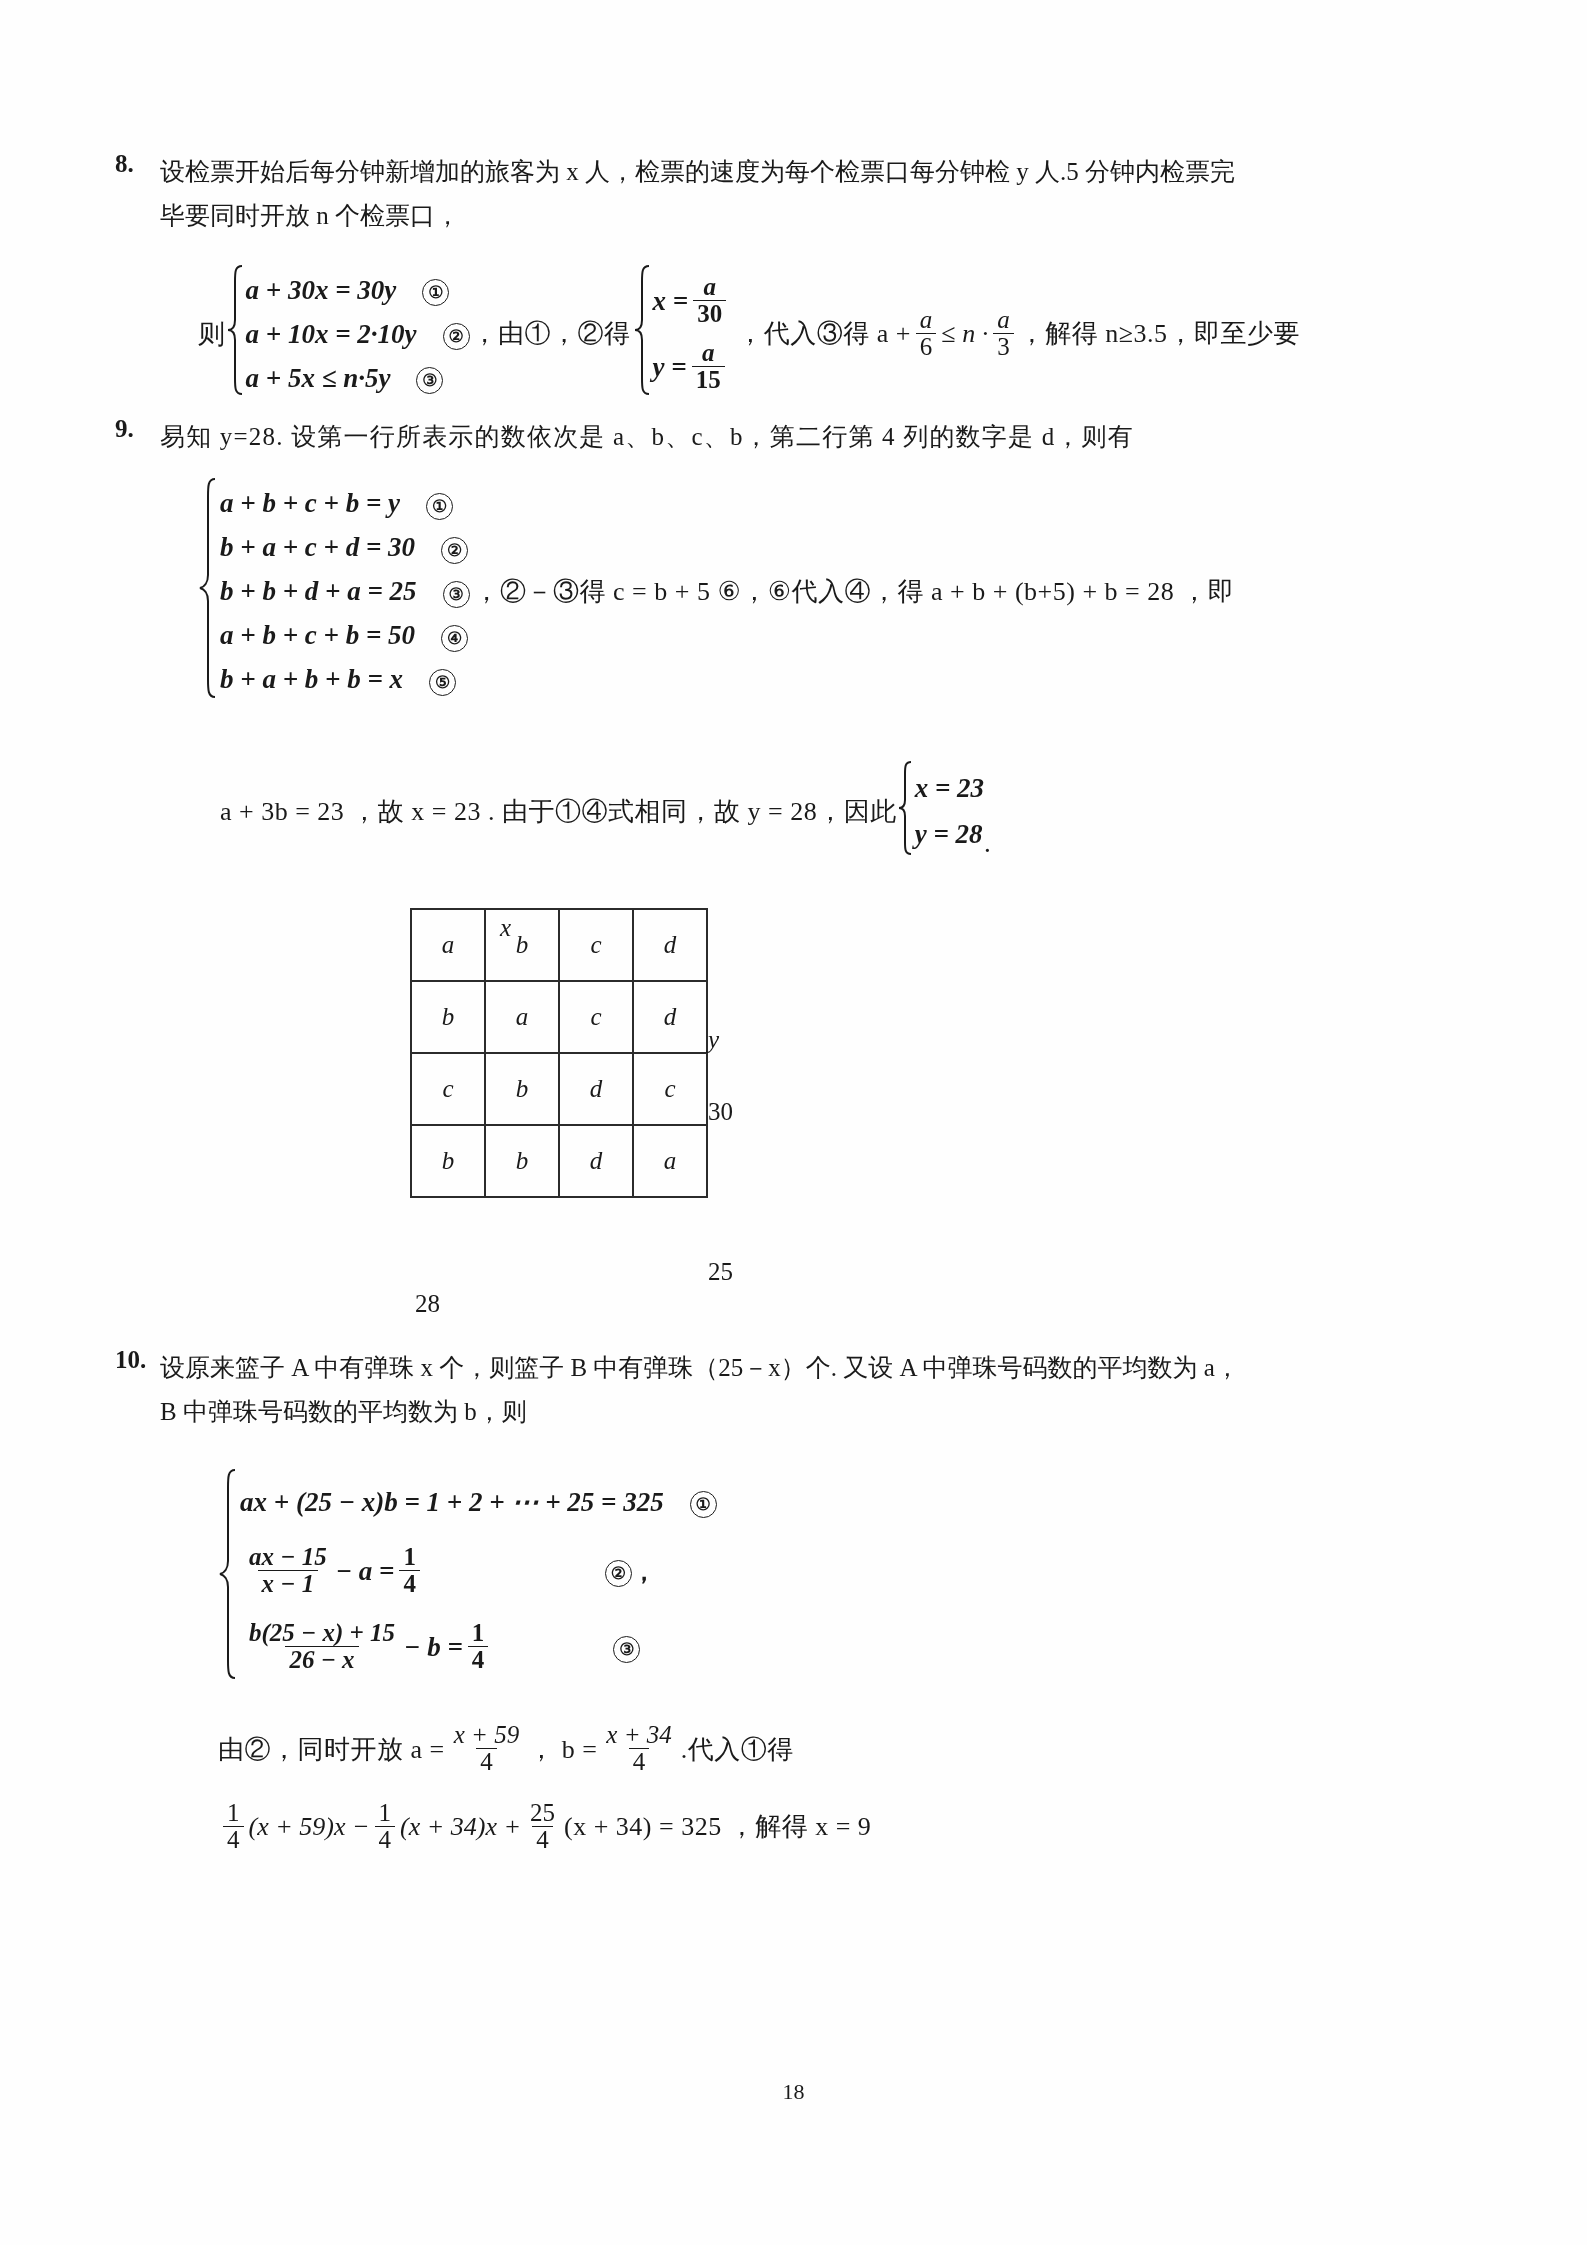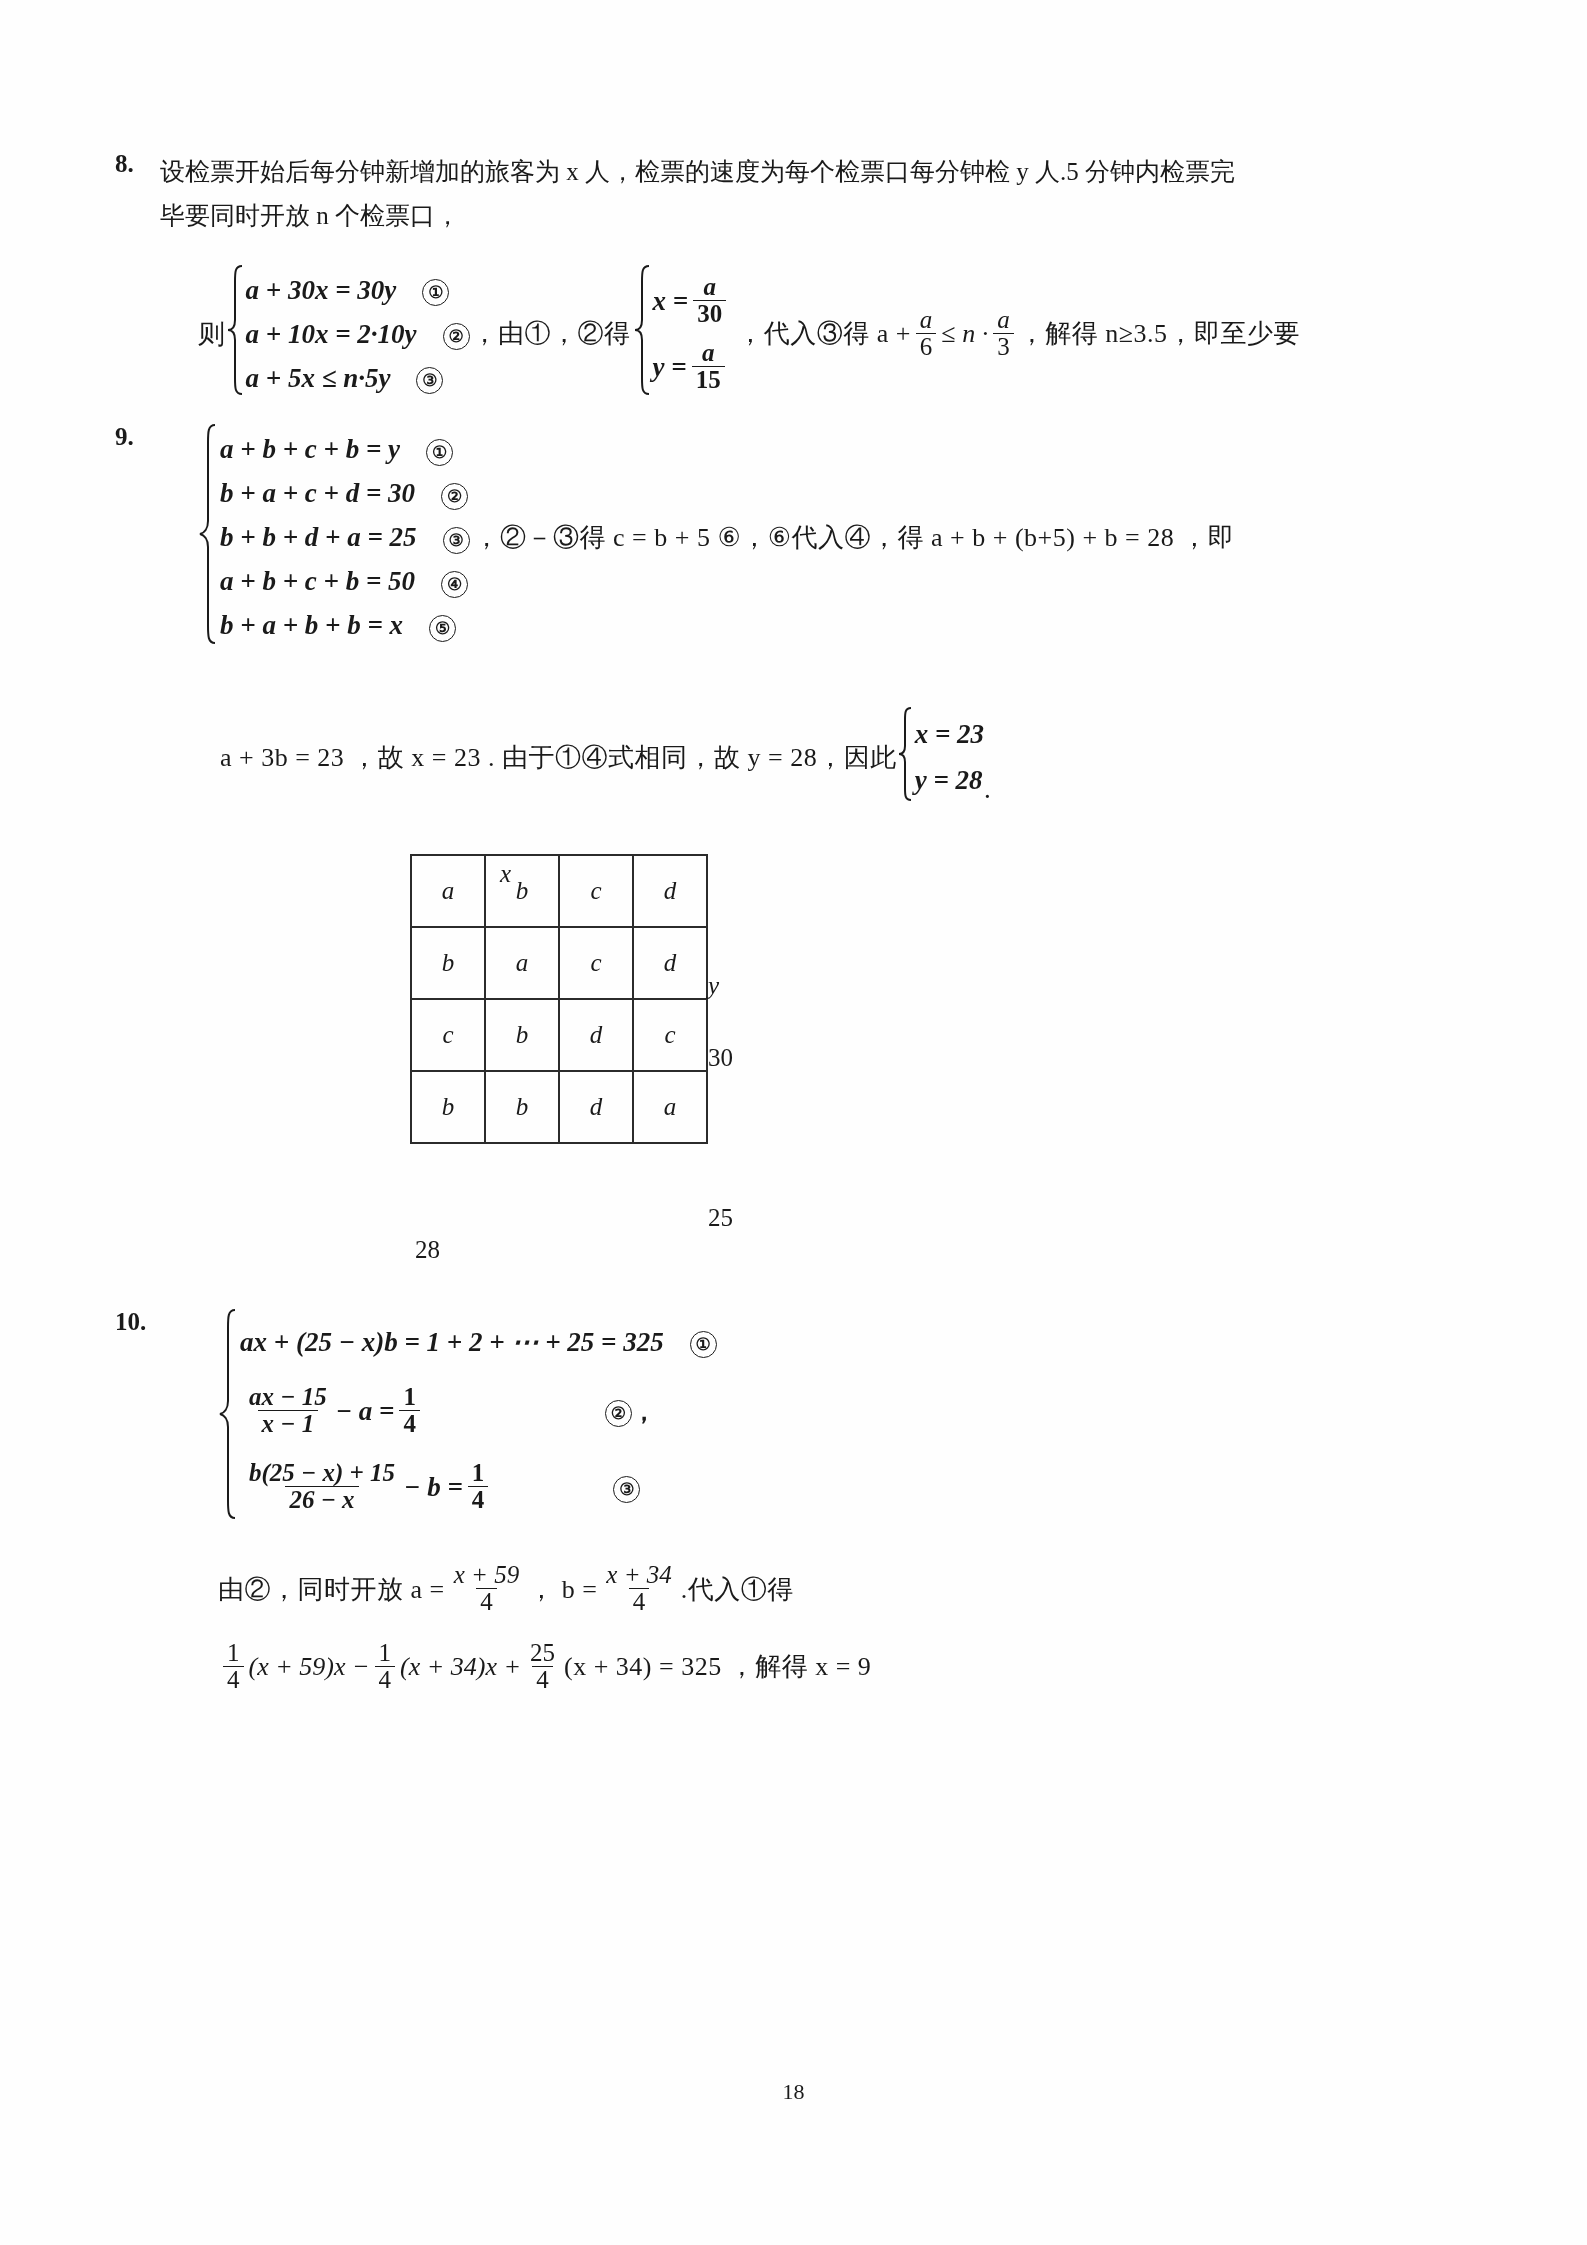--- a/index.html
+++ b/index.html
@@ -132,20 +132,21 @@
         <span class="n mi">a</span>
         <span class="d num">3</span>
       </span>
       <span class="cn nowrap" style="font-size:26px;">，解得 n≥3.5，即至少要</span>
     </div>
 
   </div>
 
   <div class="prob" style="margin-top:6px;">
     <div class="prob-num">9.</div>
+    <div class="prob-body" style="letter-spacing:1.2px;">易知 y=28. 设第一行所表示的数依次是 a、b、c、b，第二行第 4 列的数字是 d，则有</div>
 
     <div class="math" style="margin:18px 0 0 38px;">
       <span class="sys">
         <span class="brace">
           <svg width="22" height="222" viewBox="0 0 22 222">
                 <path d="M17 2 C10 2 10 9 10 20 L10 98 C10 106 6 110 2 111 C6 112 10 116 10 124 L10 202 C10 213 10 220 17 220" fill="none" stroke="#1a1a1a" stroke-width="2"></path>
               </svg>
         </span>
         <span class="sys-rows">
           <span class="sys-row">
@@ -227,20 +228,24 @@
 
       <div class="lbl italic" style="left:548px;top:118px;">y</div>
       <div class="lbl" style="left:548px;top:190px;">30</div>
       <div class="lbl" style="left:548px;top:350px;">25</div>
       <div class="lbl" style="left:255px;top:382px;">28</div>
     </div>
   </div>
 
   <div class="prob" style="margin-top:10px;">
     <div class="prob-num">10.</div>
+    <div class="prob-body">
+      <div>设原来篮子 A 中有弹珠 x 个，则篮子 B 中有弹珠（25－x）个. 又设 A 中弹珠号码数的平均数为 a，</div>
+      <div>B 中弹珠号码数的平均数为 b，则</div>
+    </div>
 
     <div class="math" style="margin:34px 0 0 58px;">
       <span class="sys">
         <span class="brace">
           <svg width="22" height="212" viewBox="0 0 22 212">
                 <path d="M17 2 C10 2 10 9 10 20 L10 93 C10 101 6 105 2 106 C6 107 10 111 10 119 L10 192 C10 203 10 210 17 210" fill="none" stroke="#1a1a1a" stroke-width="2"></path>
               </svg>
         </span>
         <span class="sys-rows">
           <span class="sys-row" style="height:62px;">

